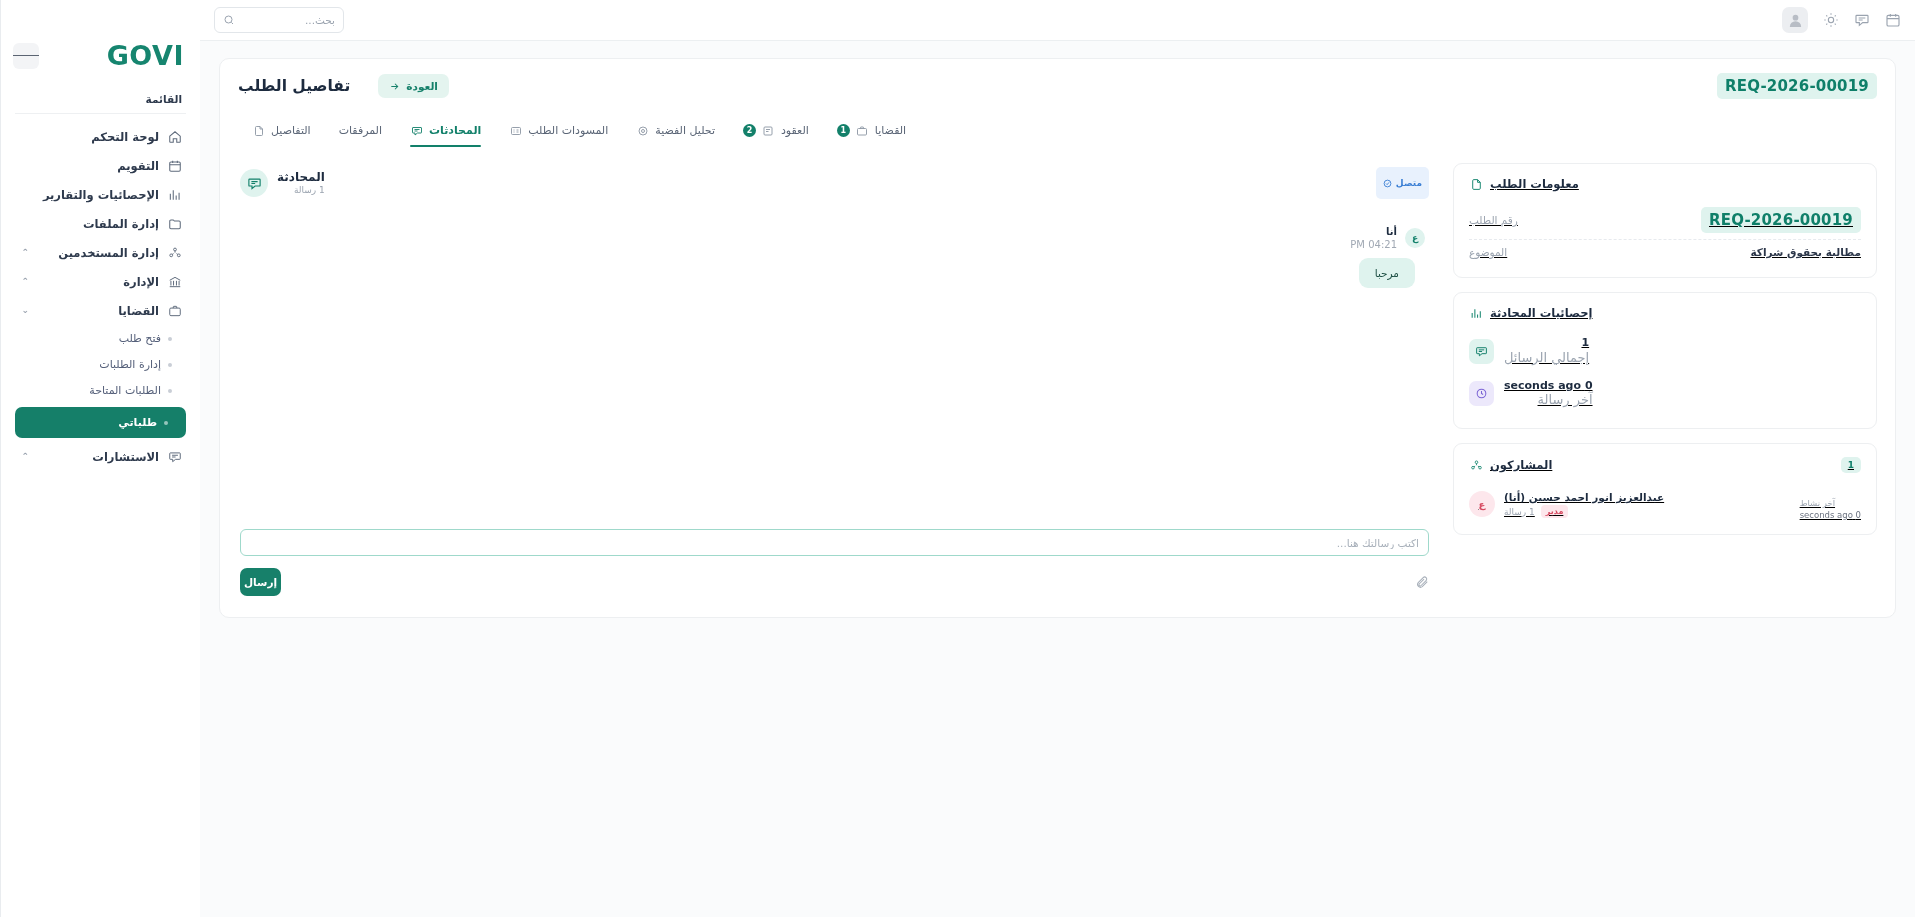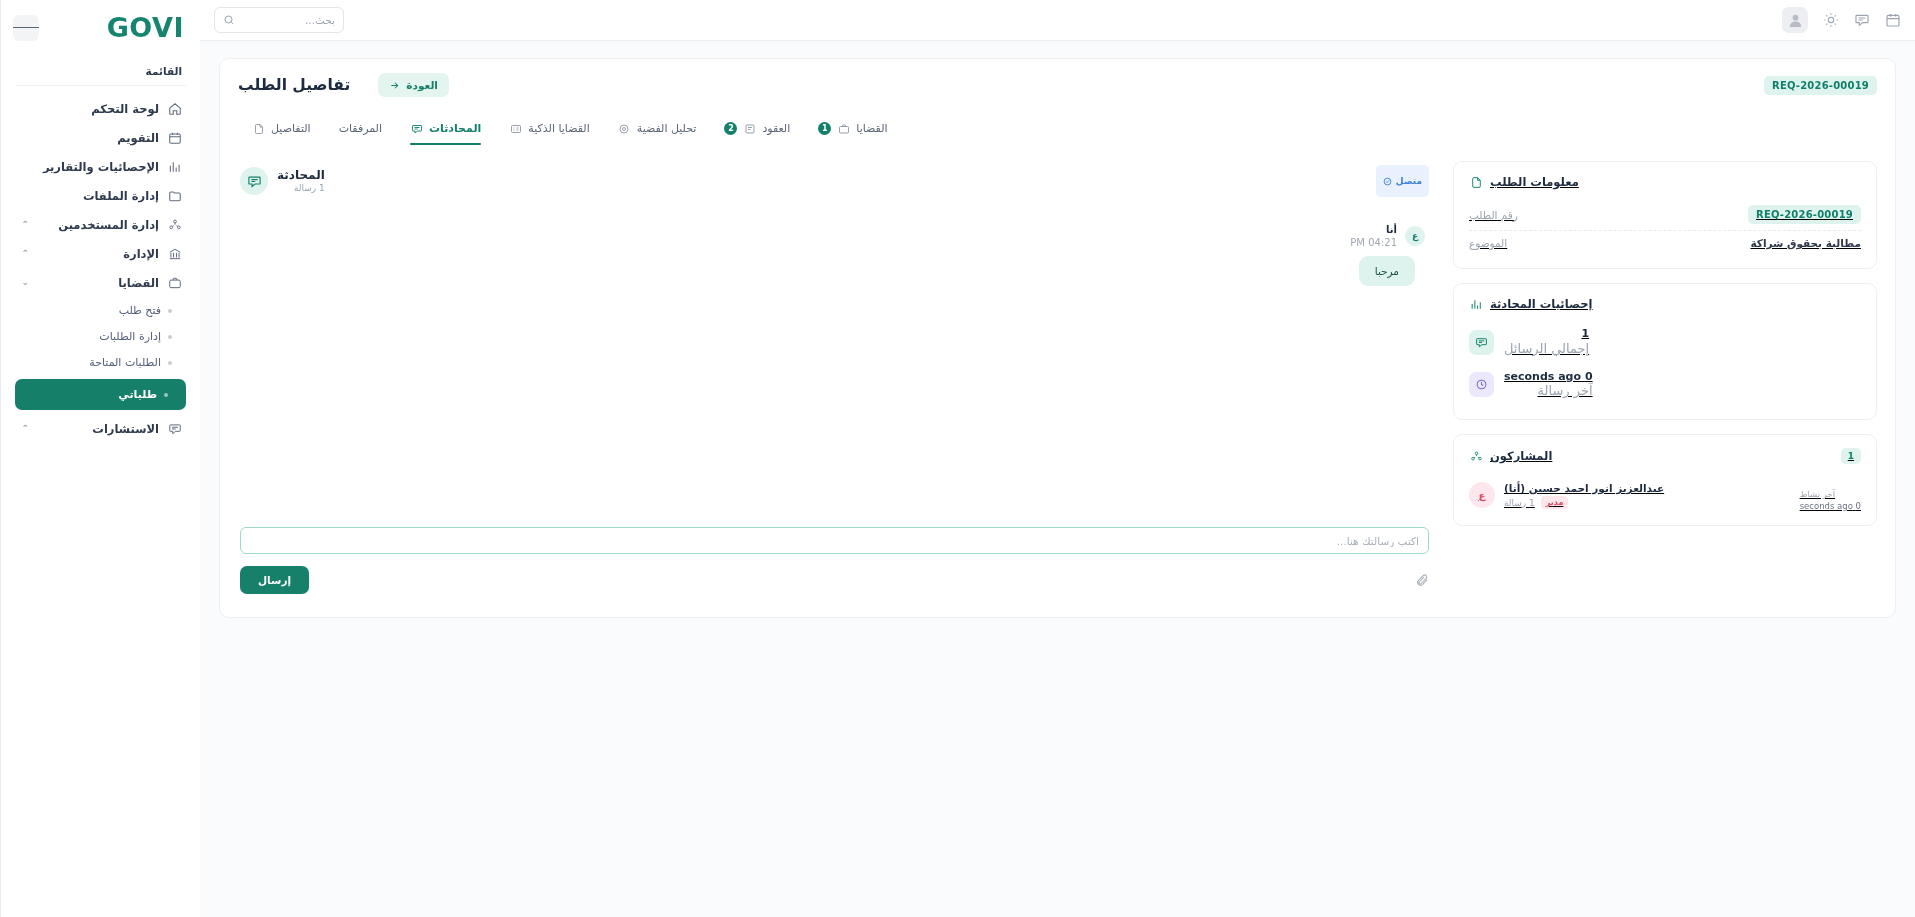--- a/index.html
+++ b/index.html
@@ -17,20 +17,21 @@
     width: 200px; height: 917px;
     background: #ffffff;
     border-left: 1px solid #e9ecef;
     flex: 0 0 200px;
     display: flex; flex-direction: column;
     padding: 0;
   }
   .sb-brand {
     display: flex; align-items: center; justify-content: space-between;
     padding: 14px 16px 10px 12px;
+    margin-top: 28px;
   }
   .logo-text {
     font-size: 27px; font-weight: 700; letter-spacing: .5px;
     color: #16856f; line-height: 1;
   }
   .hamburger {
     width: 26px; height: 26px; border-radius: 6px;
     background: #f3f4f6;
     display: flex; align-items: center; justify-content: center;
     cursor: pointer;
@@ -118,21 +119,21 @@
   .page-head-right { display:flex; flex-direction: row-reverse; align-items:center; gap:28px; }
   .page-title { font-size: 15.5px; font-weight: 700; color: #1d2b3f; }
   .back-btn {
     display: flex; flex-direction: row-reverse; align-items: center; gap: 6px;
     background: #e4f4ef; color: #15806a; border: none;
     border-radius: 7px; padding: 6px 11px; font-size: 10.5px; font-weight: 600;
     cursor: pointer; font-family: inherit;
   }
   .pill-code {
     background: #dff3ee; color: #0f7f69; border-radius: 5px;
-    font-size: 10px; font-weight: 700; padding: 4px 8px;
+    font-size: 15px; font-weight: 700; padding: 4px 8px;
     letter-spacing: .2px; display:inline-block;
   }
 
   
   .tabs {
     display: flex; flex-direction: row-reverse; align-items: flex-end;
     gap: 0; margin-top: 18px; padding-right: 2px;
   }
   .tab {
     display: flex; flex-direction: row-reverse; align-items: center; gap: 6px;
@@ -260,21 +261,21 @@
     direction: rtl;
   }
   .composer-box input::placeholder { color:#a8b0ba; }
   .composer-foot {
     display:flex; flex-direction: row-reverse; align-items:center;
     justify-content: space-between; margin-top: 12px;
   }
   .clip-ico { color:#a8b0ba; width:15px;height:15px; cursor:pointer; display:flex;align-items:center;justify-content:center;}
   .send-btn {
     background:#17806a; color:#fff; border:none; border-radius:7px;
-    padding: 8px 18px; font-size:10.5px; font-weight:700; cursor:pointer;
+    padding: 8px 4px; font-size:10.5px; font-weight:700; cursor:pointer;
     font-family: inherit;
   }
 
   .footer {
     height: 22px; flex: 0 0 22px;
     display:flex; align-items:center; justify-content:center;
     font-size: 8px; color: #b9bfc8; background:#fafbfc;
   }
   svg { display:block; }
 </style>
@@ -483,21 +484,21 @@
           <span>المحادثات</span>
         </div>
 
         <div class="tab">
           <span class="t-ico">
             <svg width="12" height="12" viewBox="0 0 24 24" fill="none" stroke="currentColor" stroke-width="1.8">
                 <rect x="3" y="5" width="18" height="14" rx="2"></rect>
                 <path d="M7 10h2M7 14h2M13 10h4M13 14h4"></path>
               </svg>
           </span>
-          <span>القضايا الذكية</span>
+          <span>المسودات الطلب</span>
         </div>
 
         <div class="tab">
           <span class="t-ico">
             <svg width="12" height="12" viewBox="0 0 24 24" fill="none" stroke="currentColor" stroke-width="1.8">
                 <circle cx="12" cy="12" r="8"></circle>
                 <circle cx="12" cy="12" r="3"></circle>
               </svg>
           </span>
           <span>تحليل الفضية</span>

